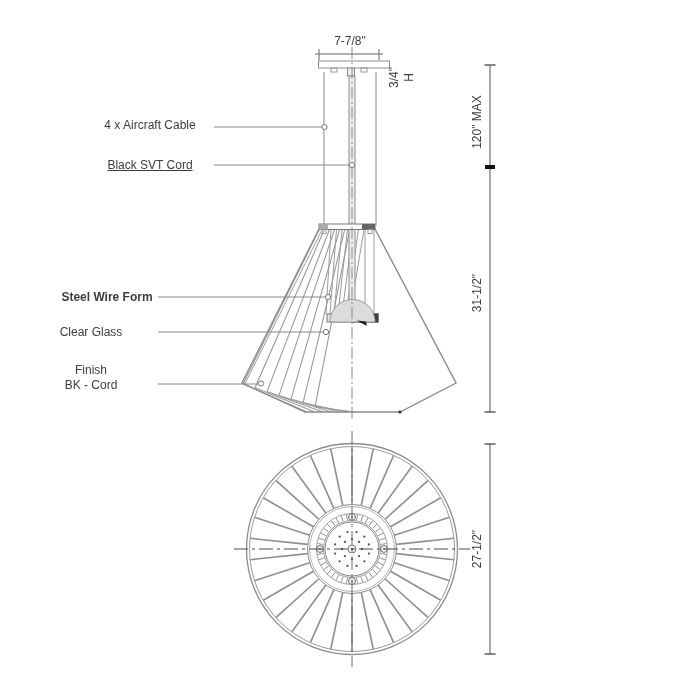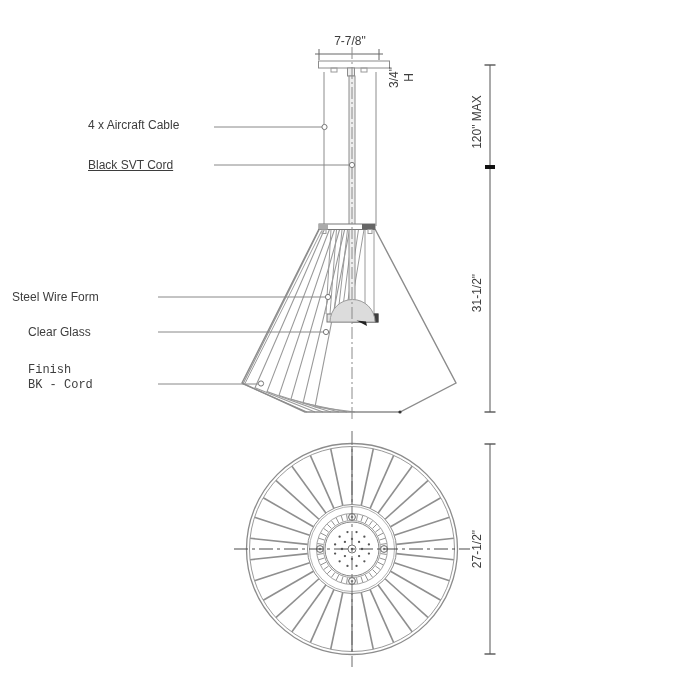--- a/index.html
+++ b/index.html
@@ -1,20 +1,20 @@
 <!DOCTYPE html>
 <html><head>
 <meta charset="utf-8">
 <style>
   html,body{margin:0;padding:0;background:#ffffff;}
   #stage{position:relative;width:700px;height:700px;background:#ffffff;overflow:hidden;
          font-family:"Liberation Sans", sans-serif;}
   svg{position:absolute;left:0;top:0;}
   .lbl{position:absolute;font-size:12px;line-height:14px;color:#3d3d3d;white-space:nowrap;}
-  .lbl.right{text-align:left;}
+  .lbl.right{text-align:center;}
   .lbl.center{text-align:center;}
   .rot{transform:rotate(-90deg);transform-origin:center center;text-align:center;}
   .two-line{line-height:14.5px;}
 </style>
 </head>
 <body>
 
 <div id="stage">
 
   <svg width="700" height="700" viewBox="0 0 700 700">
@@ -232,18 +232,18 @@
   <div class="lbl rot" style="left:432px;top:115px;width:90px;height:14px;">120" MAX</div>
 
   <div class="lbl rot" style="left:442px;top:286px;width:70px;height:14px;">31-1/2"</div>
 
   <div class="lbl rot" style="left:442px;top:542px;width:70px;height:14px;">27-1/2"</div>
 
   <div class="lbl right" style="left:88px;top:118px;width:124px;">4 x Aircraft Cable</div>
 
   <div class="lbl right" style="left:88px;top:158px;width:124px;text-decoration:underline;">Black SVT Cord</div>
 
-  <div class="lbl right" style="left:12px;top:290px;width:126px;">Steel Wire Form</div>
+  <div class="lbl right" style="left:44px;top:290px;width:126px;font-weight:bold;">Steel Wire Form</div>
 
   <div class="lbl right" style="left:28px;top:325px;width:126px;">Clear Glass</div>
 
-  <div class="lbl right two-line" style="left:28px;top:363px;width:126px;font-family:Liberation Mono, monospace;"><span>Finish</span><br><span>BK - Cord</span></div>
+  <div class="lbl right two-line" style="left:28px;top:363px;width:126px;"><span>Finish</span><br><span>BK - Cord</span></div>
 </div>
 
 </body></html>

